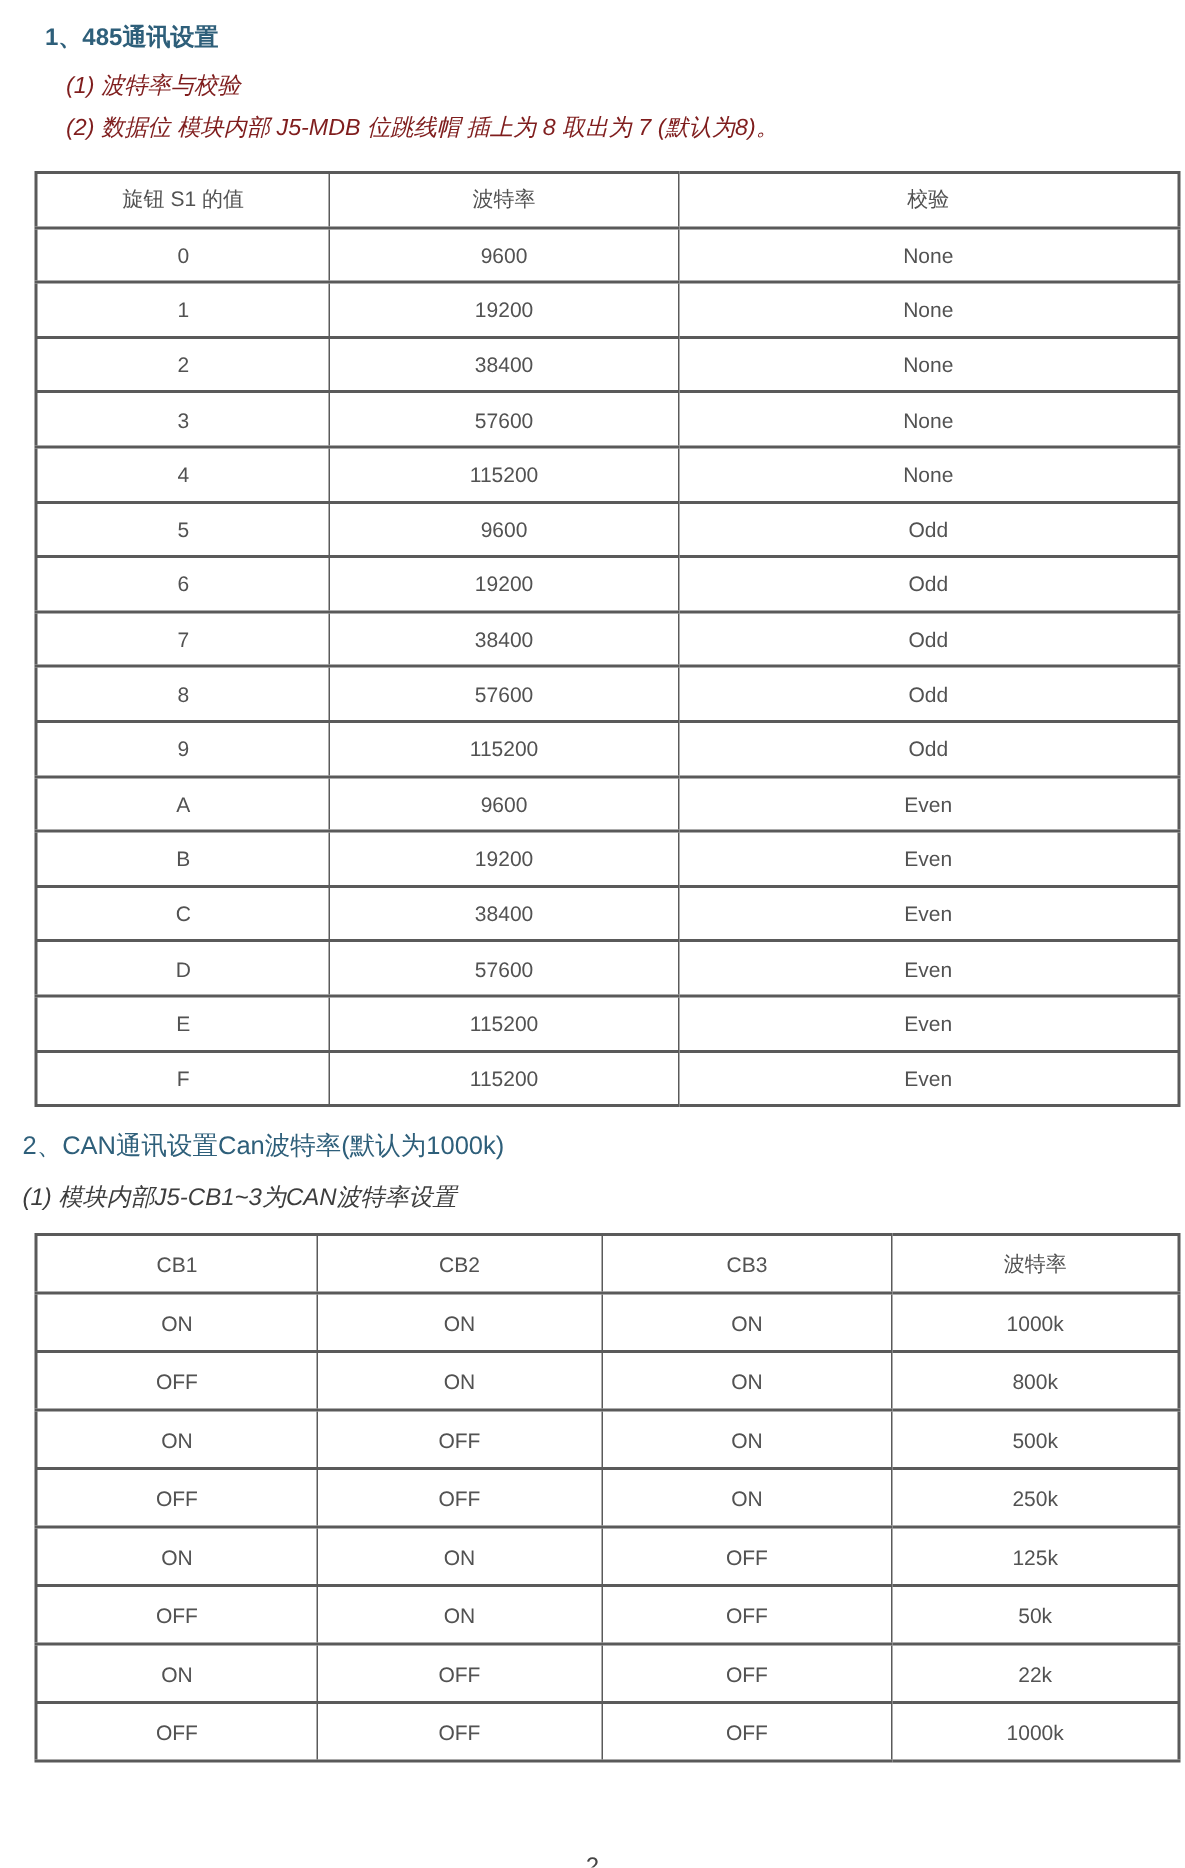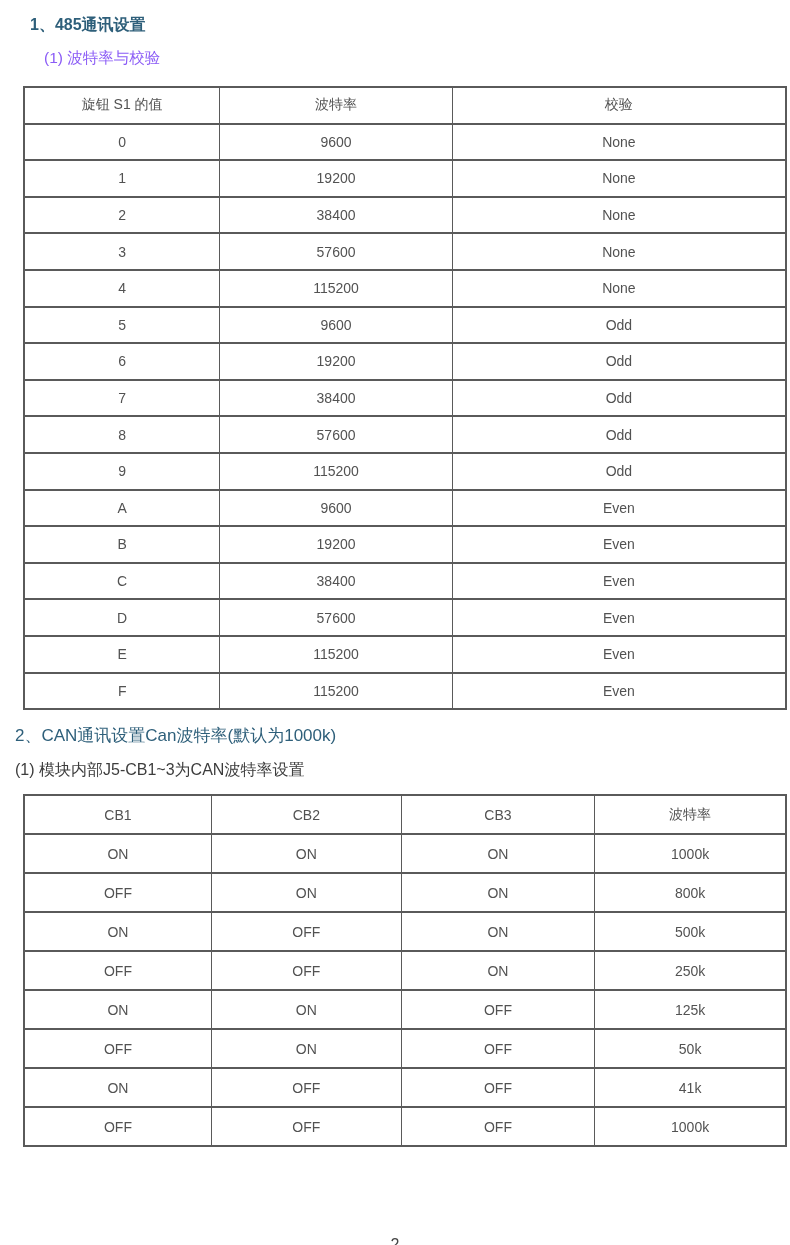--- a/index.html
+++ b/index.html
@@ -21,22 +21,23 @@
   .sub-heading-485 {
     margin: 15px 0 0 30px;
     font-size: 16px;
     font-weight: bold;
     color: #2e5f7a;
   }
   .doc-items { margin: 8px 0 0 44px; }
   .doc-item {
     font-size: 15.5px;
     line-height: 28px;
-    color: #8b5cf6;
+    color: #7f1d1d;
     white-space: nowrap;
+    font-style: italic;
   }
 
   table.doc-table {
     border-collapse: collapse;
     margin-left: 23px;
     width: 764px;
     table-layout: fixed;
   }
   table.doc-table { border: 2px solid #5a5a5a; }
   table.doc-table td, table.doc-table th {
@@ -57,20 +58,21 @@
   .sub-heading-can {
     margin: 14px 0 0 15px;
     font-size: 17px;
     font-weight: normal;
     color: #2e5f7a;
   }
   .can-item {
     margin: 13px 0 12px 15px;
     font-size: 16px;
     color: #3d3d3d;
+    font-style: italic;
   }
   #table-can { margin-top: 13px; }
 
   .page-footer {
     position: absolute;
     left: 0;
     bottom: 6px;
     width: 100%;
     text-align: center;
     font-size: 16px;
@@ -80,20 +82,21 @@
 </head>
 <body>
 
 <div class="page">
 
 
   <div class="sub-heading-485">1、485通讯设置</div>
 
   <div class="doc-items">
       <div class="doc-item">(1)  波特率与校验</div>
+      <div class="doc-item">(2)  数据位 模块内部 J5-MDB 位跳线帽 插上为 8 取出为 7 (默认为8)。</div>
     </div>
 
   <table class="doc-table" id="table-485">
     <colgroup>
       <col style="width:25.7%">
       <col style="width:30.5%">
       <col style="width:43.8%">
     </colgroup>
   <thead>
         <tr>
@@ -239,21 +242,21 @@
         <tr>
           <td>OFF</td>
           <td>ON</td>
           <td>OFF</td>
           <td>50k</td>
         </tr>
         <tr>
           <td>ON</td>
           <td>OFF</td>
           <td>OFF</td>
-          <td>41k</td>
+          <td>22k</td>
         </tr>
         <tr>
           <td>OFF</td>
           <td>OFF</td>
           <td>OFF</td>
           <td>1000k</td>
         </tr>
       </tbody>
     </table>
 

